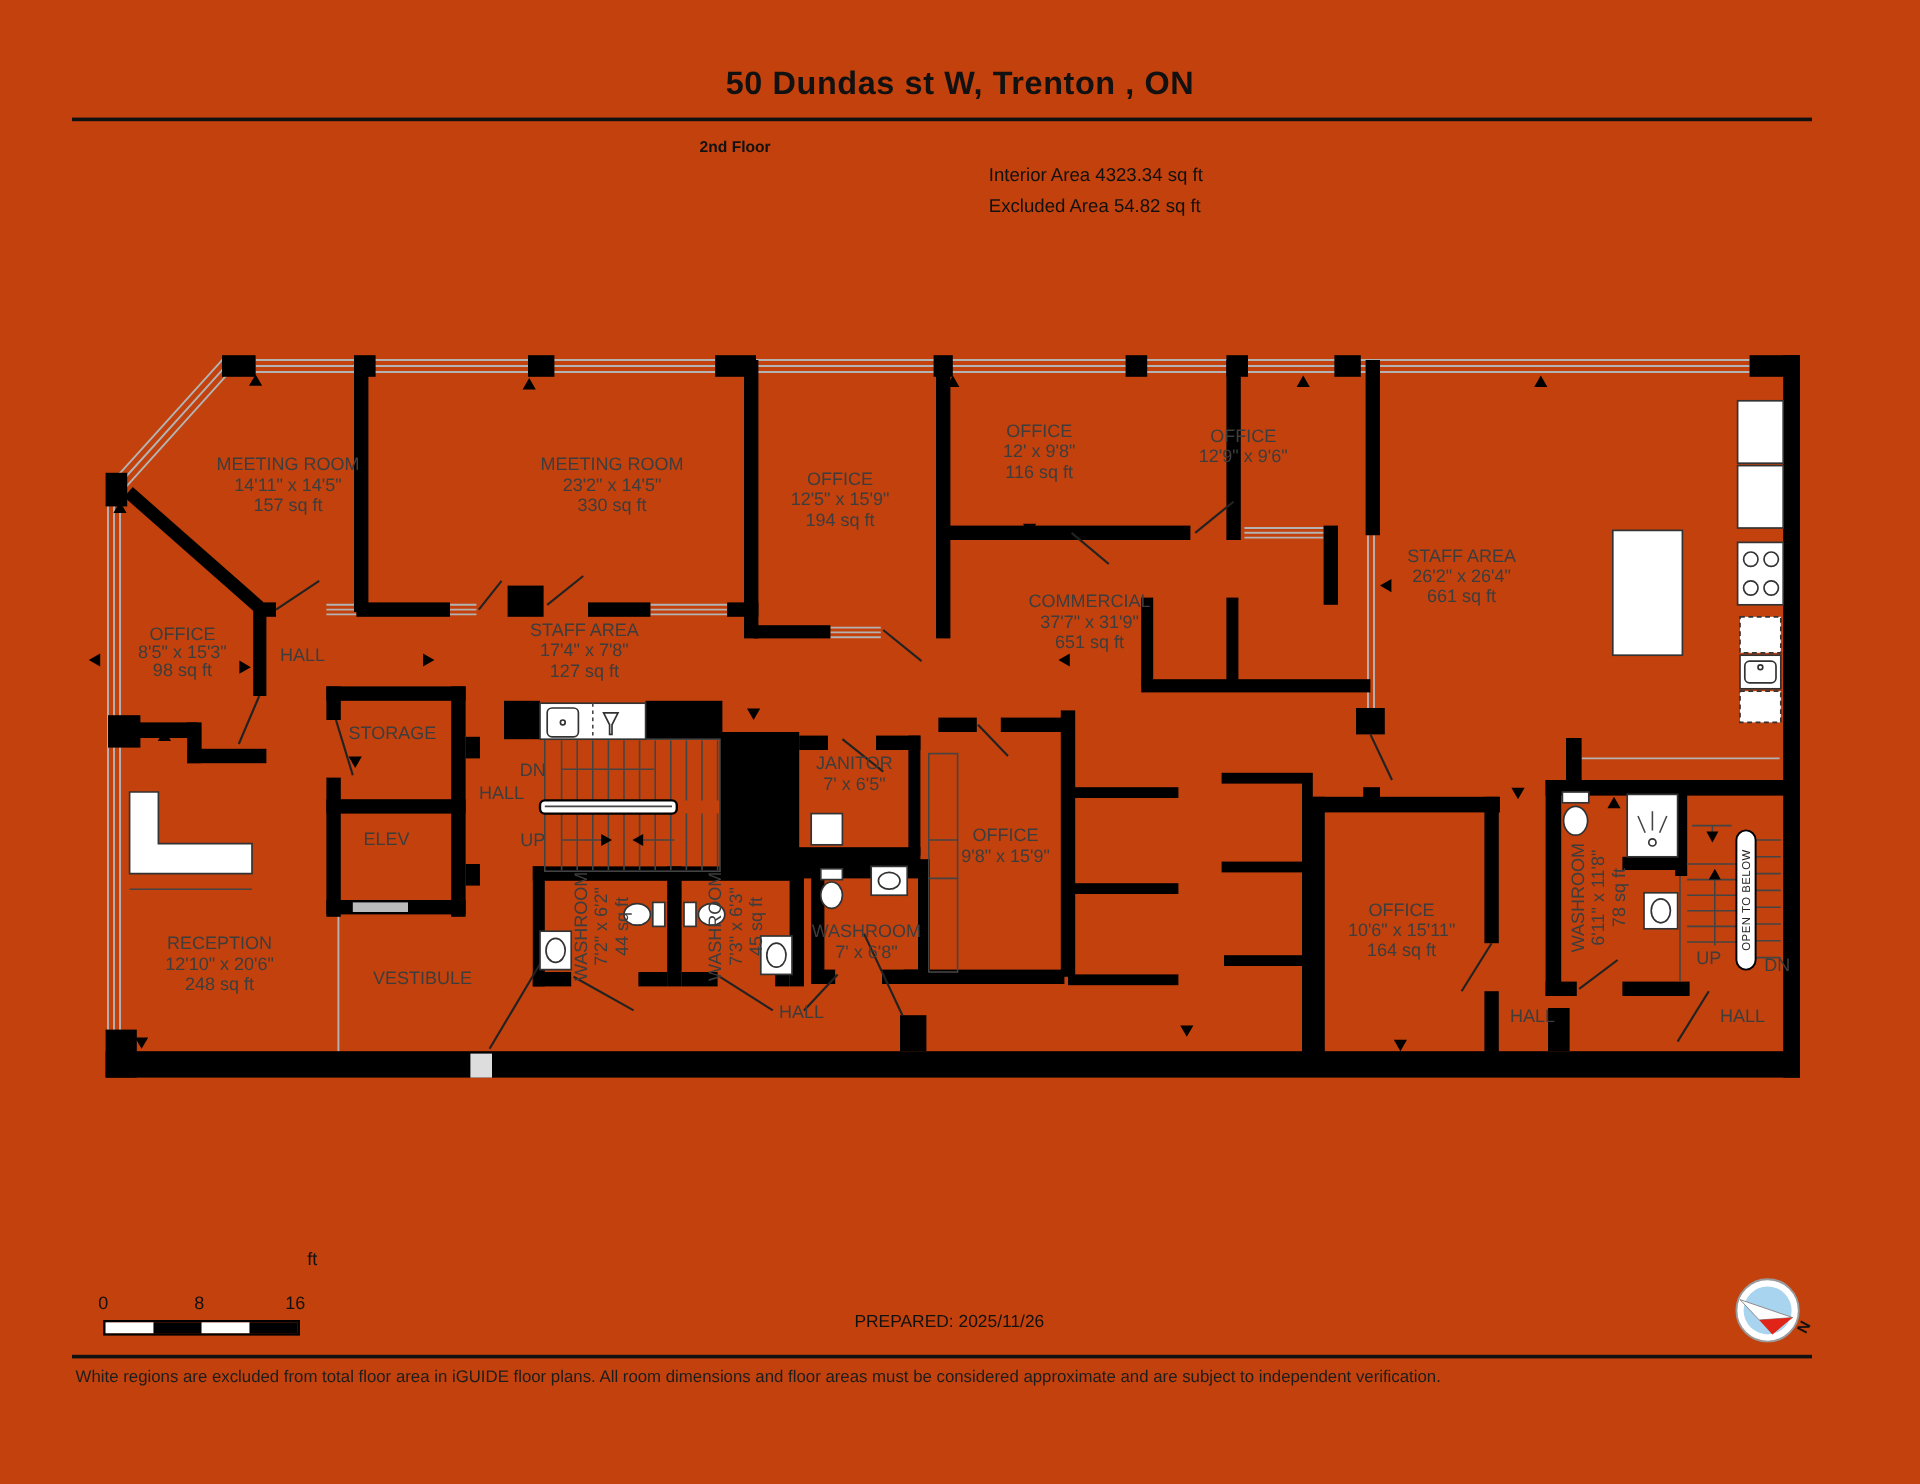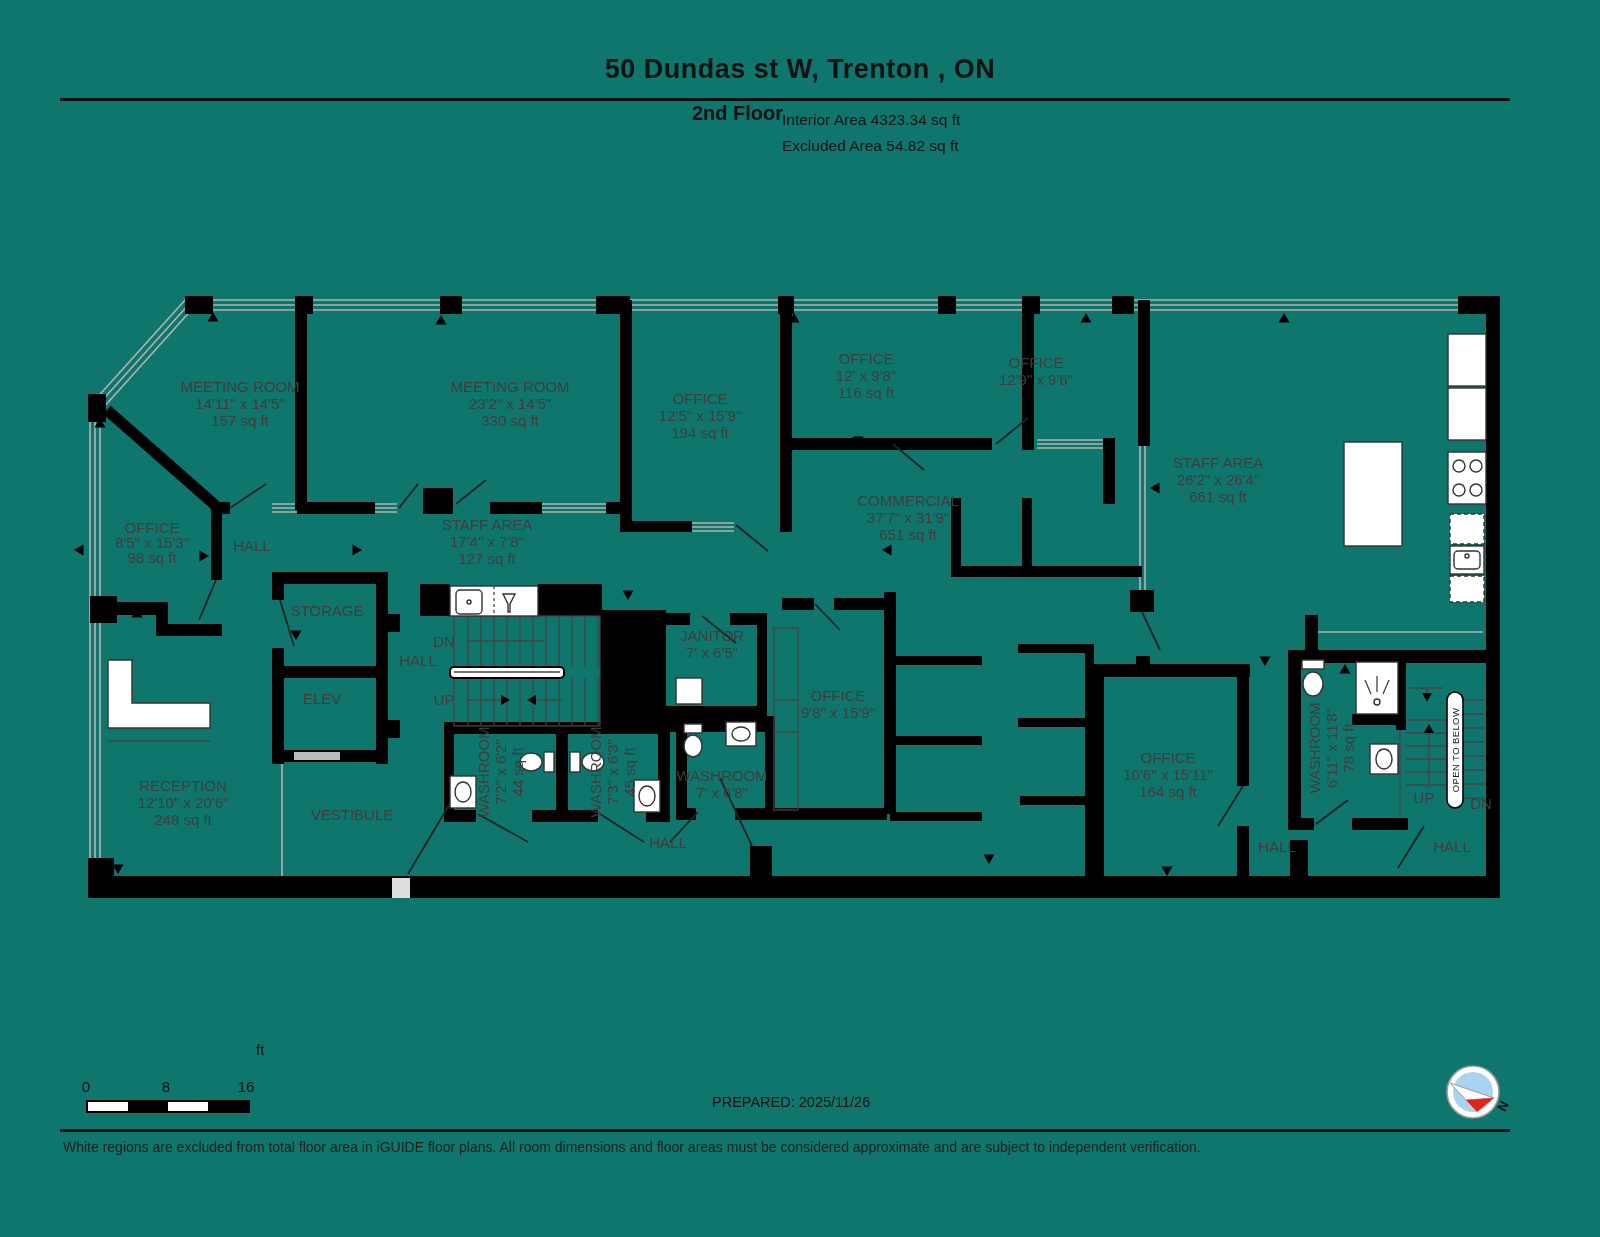--- a/index.html
+++ b/index.html
@@ -1,25 +1,25 @@
 <!DOCTYPE html>
 <html><head>
 <meta charset="utf-8">
 <style>
   html,body{margin:0;padding:0;background:#fff;}
-  .page{position:relative;width:1600px;height:1237px;background:#0f766e;overflow:hidden;
+  .page{position:relative;width:1600px;height:1237px;background:#c2410c;overflow:hidden;
         font-family:"Liberation Sans",sans-serif;color:#111;}
   .title{position:absolute;top:54px;left:0;width:100%;text-align:center;
          font-size:27px;font-weight:bold;letter-spacing:.5px;}
   .rule{position:absolute;left:60px;width:1450px;height:3px;background:#111;}
   .rule.top{top:98px;}
   .rule.bottom{top:1129px;}
-  .floor-label{position:absolute;top:102px;left:583px;width:200px;text-align:right;
-               font-size:20px;font-weight:bold;}
-  .area-line{position:absolute;left:782px;font-size:15.5px;}
+  .floor-label{position:absolute;top:115px;left:583px;width:200px;
+               font-size:13px;font-weight:bold;}
+  .area-line{position:absolute;left:824px;font-size:15.5px;margin-top:27px;}
   .area-line.l1{top:111px;}
   .area-line.l2{top:137px;text-align:right;}
   svg.plan{position:absolute;left:0;top:0;}
   .rl{font-size:15px;fill:#3d3d3d;text-anchor:middle;}
   .rl-sm{font-size:9.5px;fill:#222;text-anchor:middle;letter-spacing:.4px;}
   .scale-num{position:absolute;top:1078px;transform:translateX(-50%);font-size:15px;}
   .scale-bar{position:absolute;left:86px;top:1100px;width:160px;height:9px;
              border:2px solid #000;display:flex;}
   .scale-bar .seg{width:40px;height:100%;}
   .seg.b{background:#000;} .seg.w{background:#fff;}

